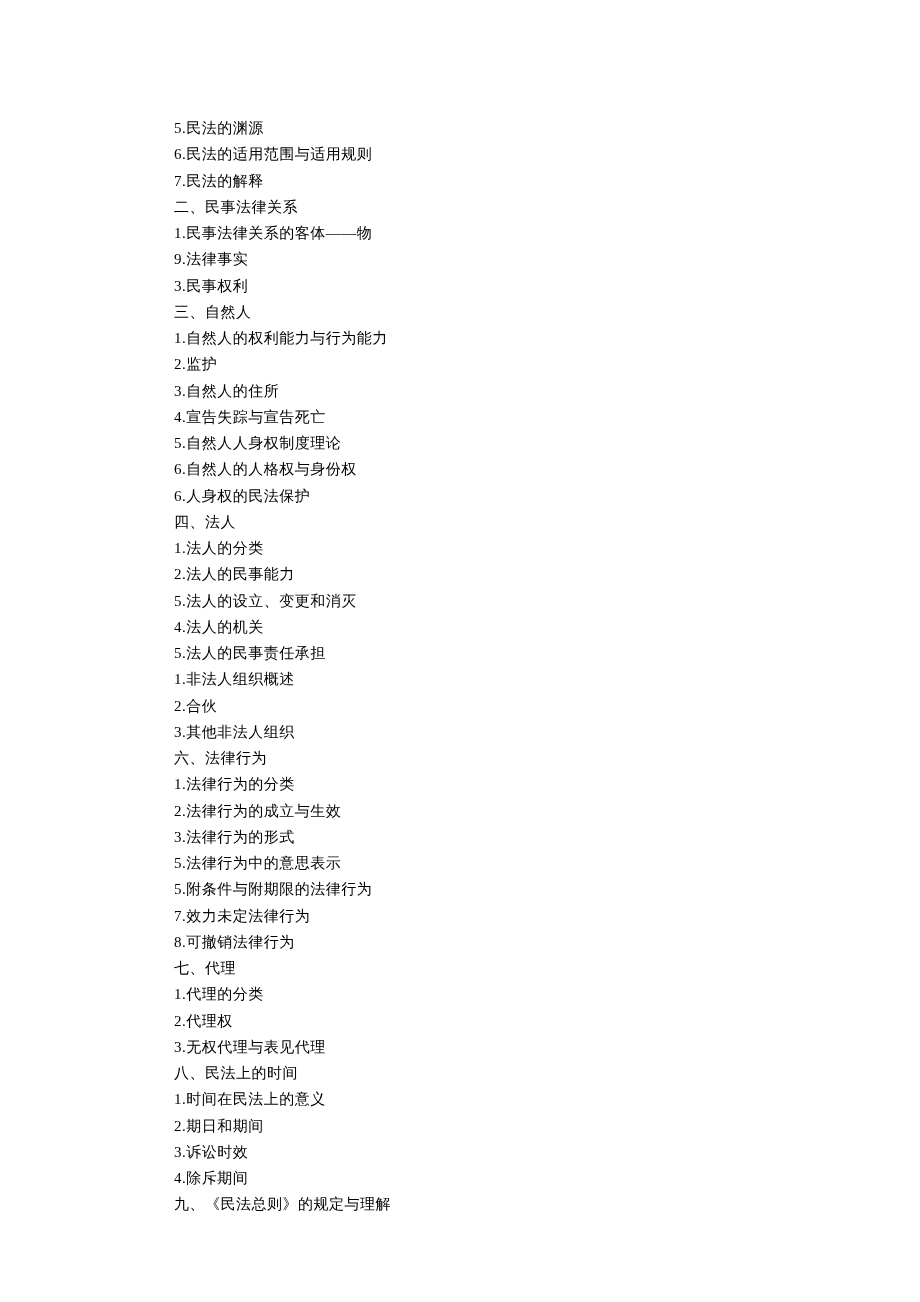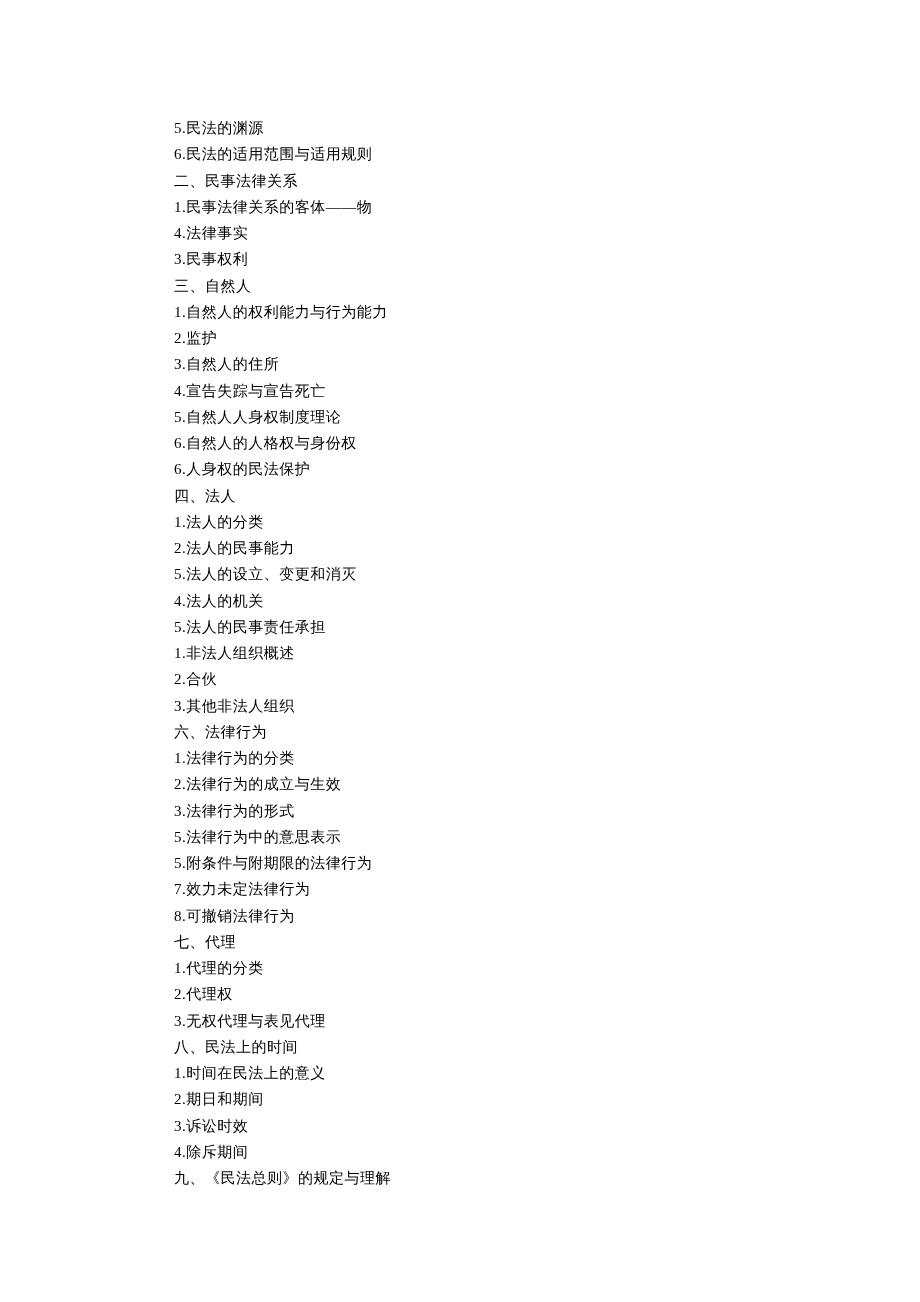--- a/index.html
+++ b/index.html
@@ -24,23 +24,24 @@
       display: block;
       white-space: nowrap;
     }
   </style>
 </head>
 <body>
 
 <div>
   <span class="line">5.民法的渊源</span>
   <span class="line">6.民法的适用范围与适用规则</span>
+  <span class="line">7.民法的解释</span>
   <span class="line">二、民事法律关系</span>
   <span class="line">1.民事法律关系的客体——物</span>
-  <span class="line">4.法律事实</span>
+  <span class="line">9.法律事实</span>
   <span class="line">3.民事权利</span>
   <span class="line">三、自然人</span>
   <span class="line">1.自然人的权利能力与行为能力</span>
   <span class="line">2.监护</span>
   <span class="line">3.自然人的住所</span>
   <span class="line">4.宣告失踪与宣告死亡</span>
   <span class="line">5.自然人人身权制度理论</span>
   <span class="line">6.自然人的人格权与身份权</span>
   <span class="line">6.人身权的民法保护</span>
   <span class="line">四、法人</span>

